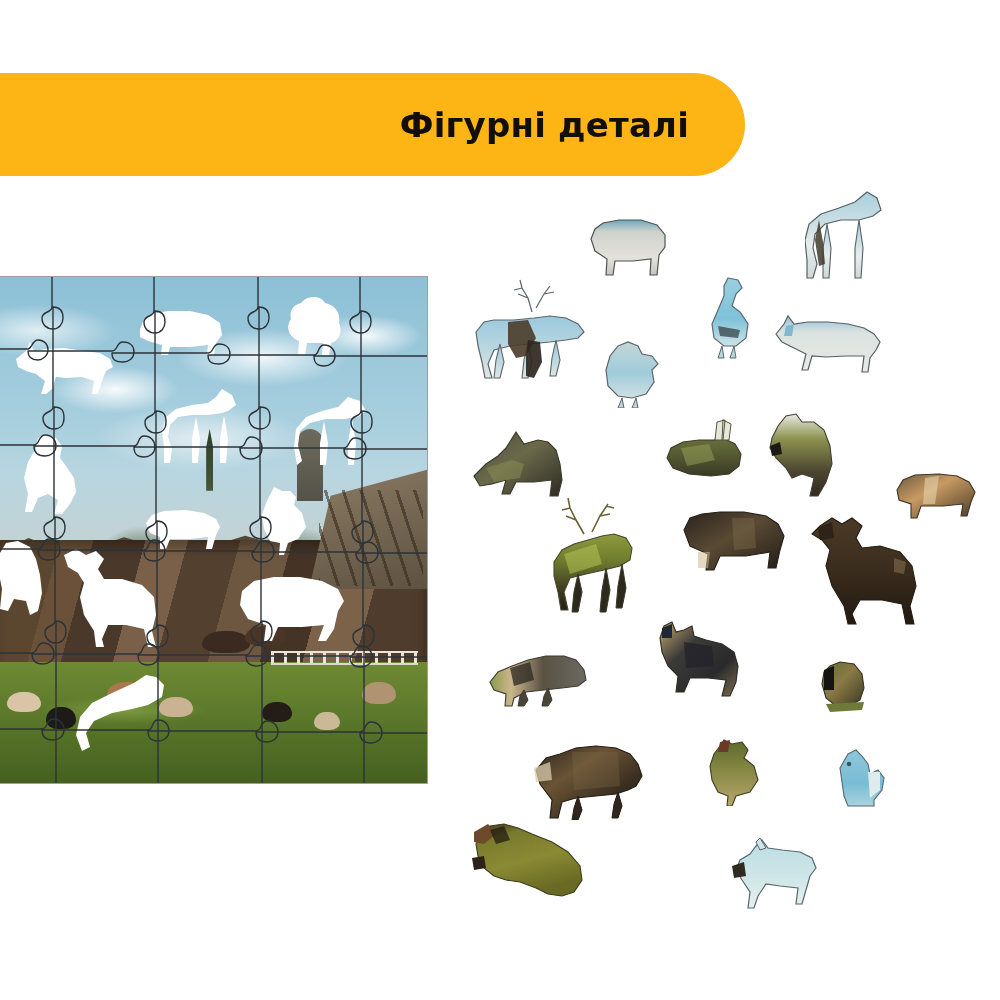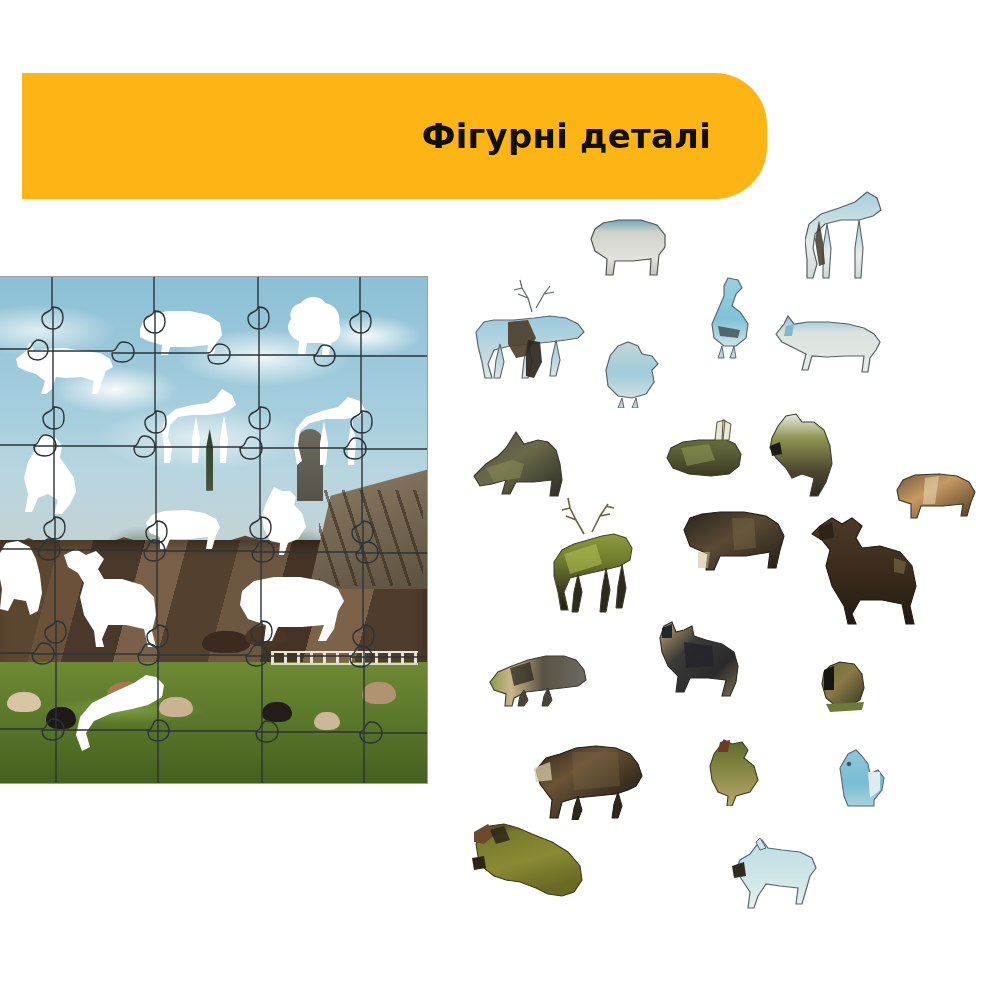--- a/index.html
+++ b/index.html
@@ -8,25 +8,25 @@
     background:#ffffff;
     font-family:"Liberation Sans",sans-serif;
     overflow:hidden;
     position:relative;
   }
   .stage{position:absolute;inset:0;background:#fff;}
 
   
   .banner{
     position:absolute;left:0;top:73px;
-    width:745px;height:126px;
+    width:745px;height:103px;
     background:#FDB515;
     border-radius:0 52px 52px 0;
     display:flex;align-items:center;justify-content:flex-end;
-    box-sizing:border-box;padding-right:56px;margin-left:22px;
+    box-sizing:border-box;padding-right:56px;
   }
   .banner-title{
     font-size:34px;font-weight:bold;color:#120f08;
     letter-spacing:.2px;line-height:1;white-space:nowrap;
     font-family:"DejaVu Sans",sans-serif;
   }
 
   
   .panel{
     position:absolute;left:-6px;top:277px;

